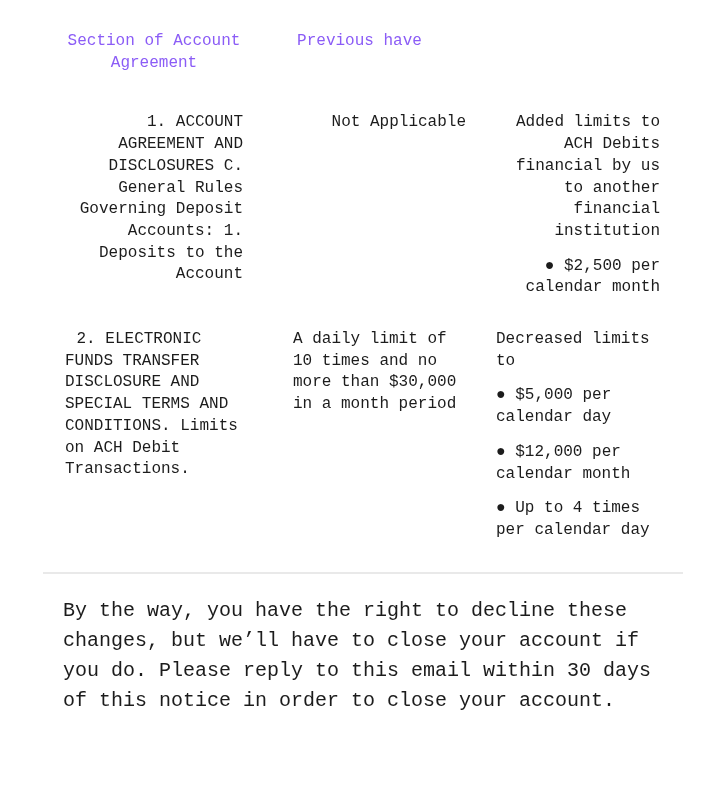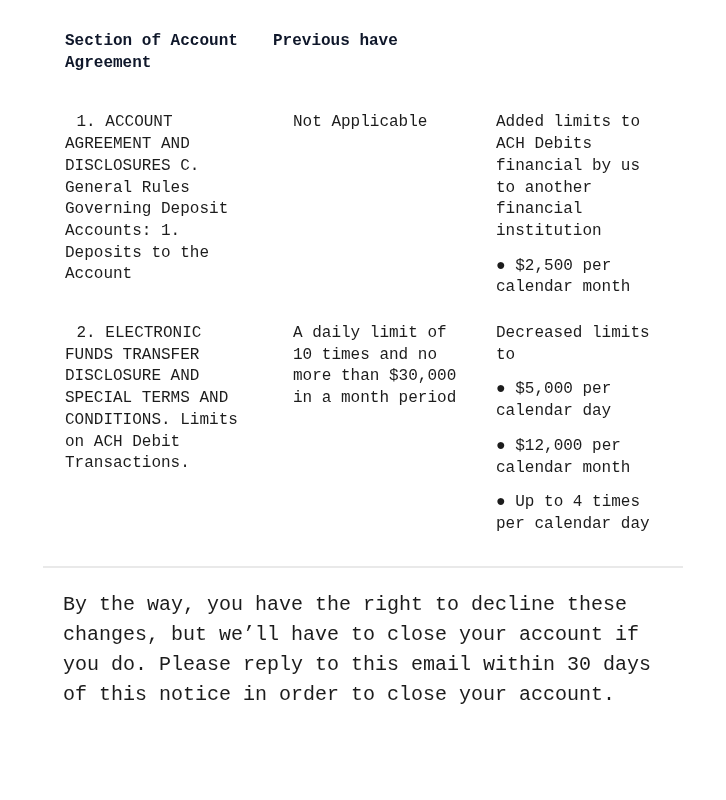--- a/index.html
+++ b/index.html
@@ -23,25 +23,26 @@
     grid-template-columns: 178px 173px 164px;
     column-gap: 30px;
     align-items: start;
   }
   .cell {
     font-size: 16px;
     line-height: 21.7px;
     letter-spacing: 0;
   }
   .header-row .cell {
-    font-weight: bold;
-    color: #0f172a;
+    font-weight: normal;
+    color: #8b5cf6;
+    text-align: center;
   }
-  .body-row-1 { margin-top: 38px; }
-  .body-row-2 { margin-top: 24px; }
+  .body-row-1 { margin-top: 38px; text-align: right; }
+  .body-row-2 { margin-top: 30px; }
   
   .indent-first { text-indent: 1.2ch; }
   
   .shift8 { position: relative; left: 20px; }
   .bullet-item { margin-top: 13px; }
   .blt { color: #1c1c1c; }
   
   .divider {
     height: 2px;
     background: #e9e9e9;

